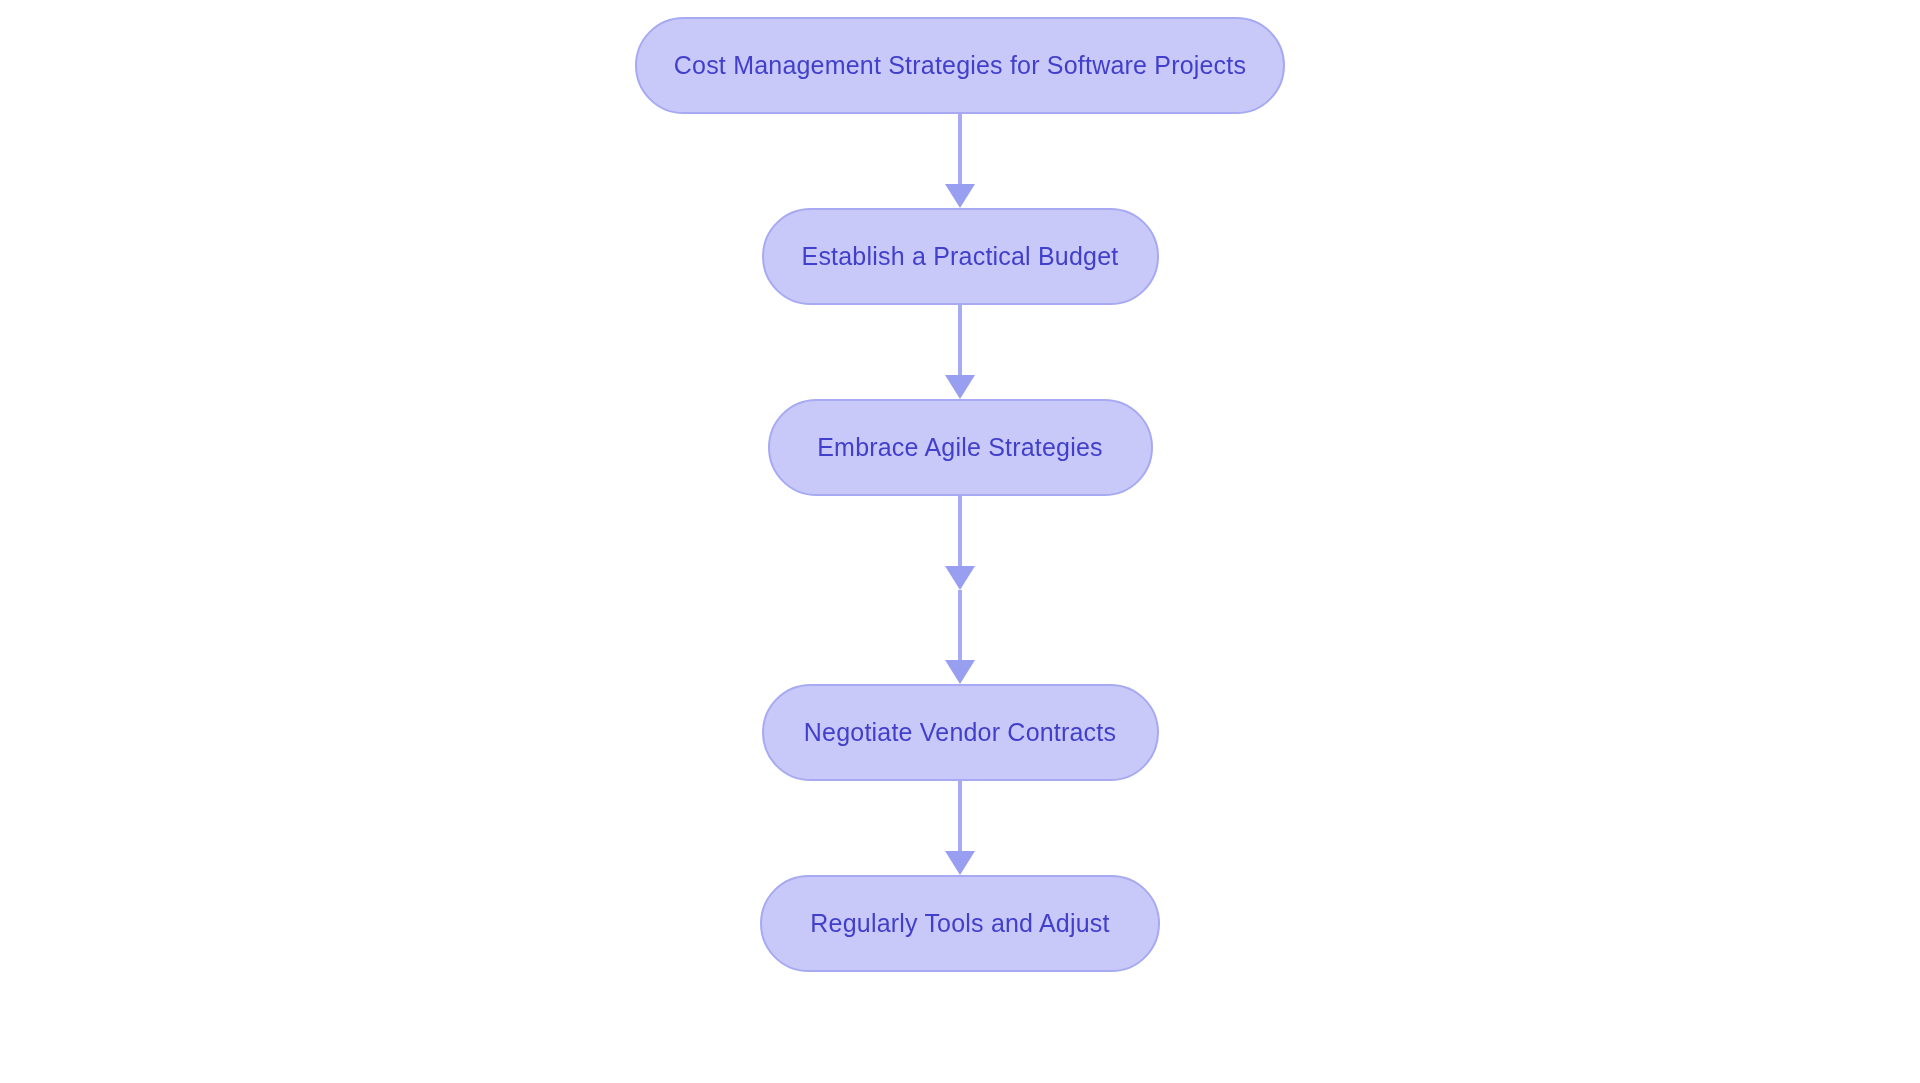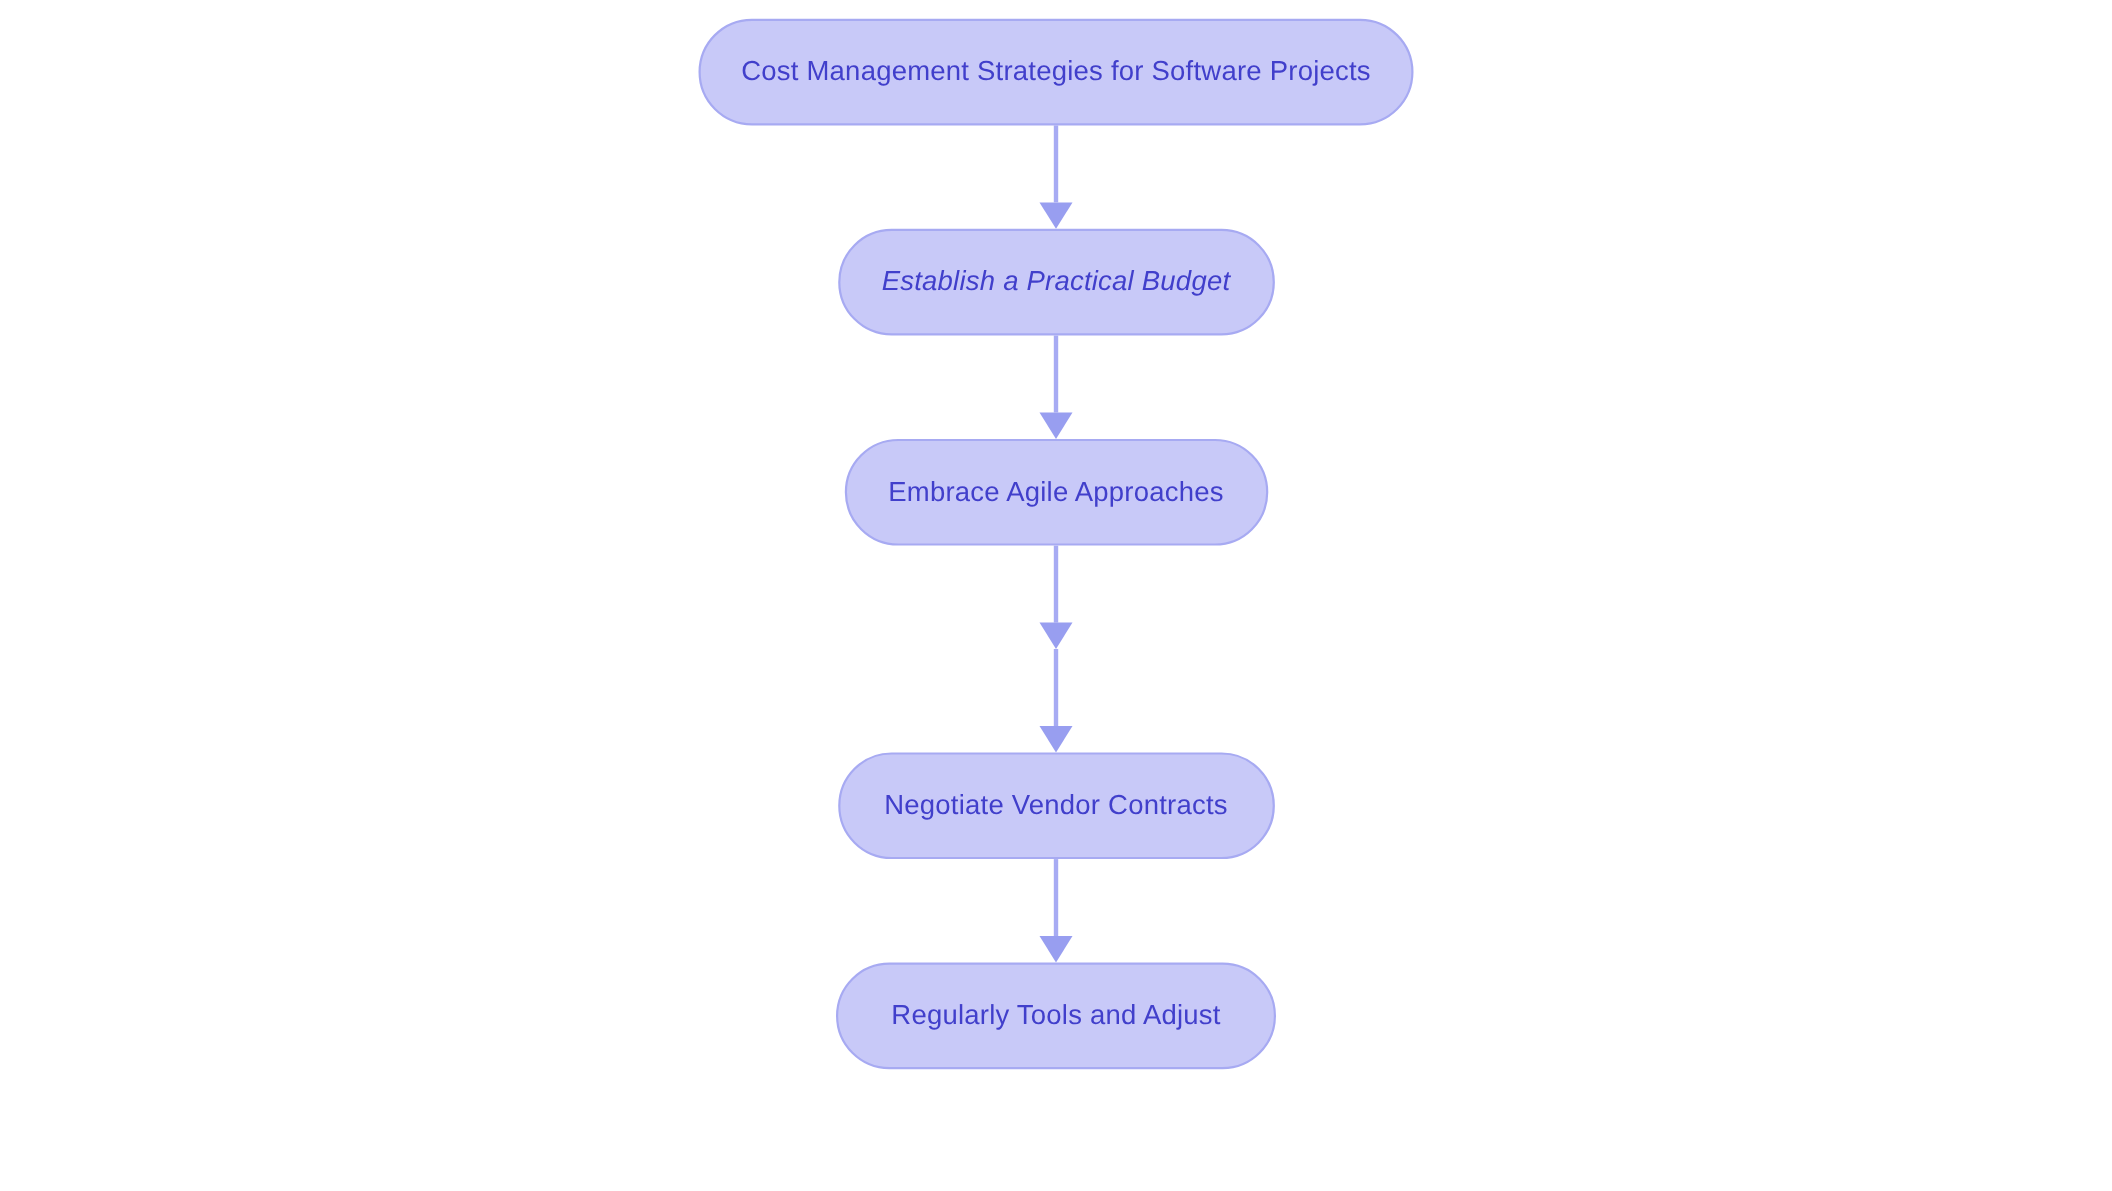--- a/index.html
+++ b/index.html
@@ -62,29 +62,29 @@
 <body style="background: rgb(255, 255, 255);">
 
 <div class="canvas" id="flow-canvas">
     <div class="node" style="width: 650px;">
     <span class="label">Cost Management Strategies for Software Projects</span>
   </div>
     <div class="connector">
     <div class="line"></div>
     <div class="head"></div>
   </div>
-    <div class="node" style="width: 397px; font-style: italic;">
+    <div class="node" style="width: 397px;">
     <span class="label">Establish a Practical Budget</span>
   </div>
     <div class="connector">
     <div class="line"></div>
     <div class="head"></div>
   </div>
     <div class="node" style="width: 385px;">
-    <span class="label">Embrace Agile Approaches</span>
+    <span class="label">Embrace Agile Strategies</span>
   </div>
     <div class="connector">
     <div class="line"></div>
     <div class="head"></div>
   </div>
     <div class="connector">
     <div class="line"></div>
     <div class="head"></div>
   </div>
     <div class="node" style="width: 397px;">

